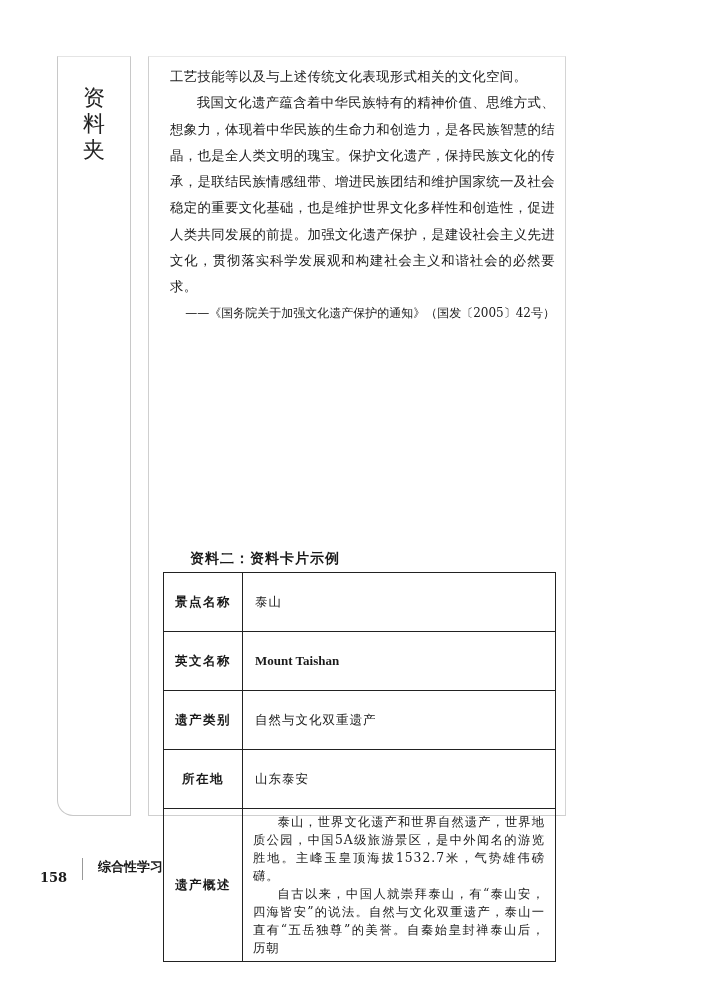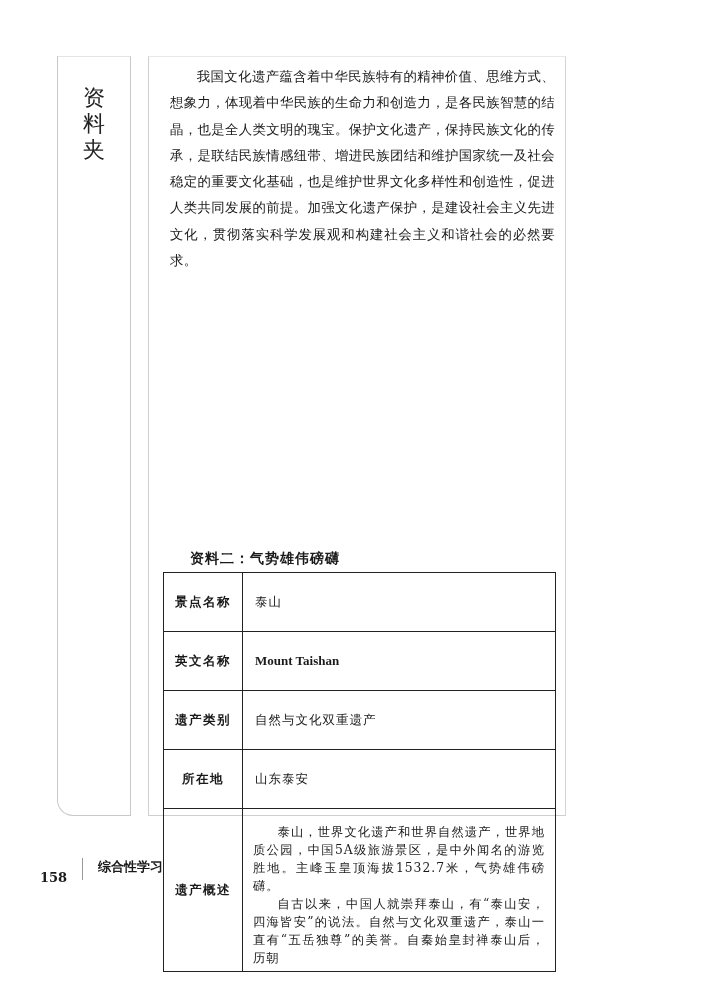--- a/index.html
+++ b/index.html
@@ -19,21 +19,21 @@
   .p { font-size: 13.4px; line-height: 26.3px; margin: 0; text-align: justify; letter-spacing: 0.35px; }
   .indent { text-indent: 2em; }
   .source { font-size: 12px; text-align: right; margin: 2px 0 0 0; line-height: 20px; letter-spacing: 0; }
   .sec-title { position: absolute; left: 190px; top: 550px; font-size: 14px; font-weight: bold; letter-spacing: 1px; }
   table.card { position: absolute; left: 163px; top: 572px; width: 393px; border-collapse: collapse;
                font-size: 12.5px; }
   table.card td { border: 1.5px solid #222; padding: 16px 10px; height: 24px; }
   table.card td.lbl { width: 62px; text-align: center; letter-spacing: 1.5px; font-weight: bold; padding: 17px 8px; }
   table.card td.val { padding-left: 12px; letter-spacing: 1px; }
   table.card td.en { font-family: "Liberation Serif", serif; letter-spacing: 0; font-size: 13px; font-weight: bold; margin-left: 24px; }
-  table.card td.desc { padding: 14px 10px 4px 10px; height: auto; vertical-align: top;
+  table.card td.desc { padding: 4px 10px 4px 10px; height: auto; vertical-align: top;
                        font-size: 12.3px; line-height: 18px; text-align: justify; letter-spacing: 1px; }
   .desc p { margin: 0; }
   .desc p.ind { text-indent: 2em; }
   .footer { position: absolute; left: 40px; top: 858px; font-size: 13px; font-weight: bold; }
   .page-num { position: absolute; left: 40px; top: 12px; text-align: right; }
   .footer-sep { position: absolute; left: 82px; top: 0; width: 1px; height: 22px; background: #999; }
   .footer-title { position: absolute; left: 98px; top: 0; white-space: nowrap; }
 </style>
 </head>
 <body>
@@ -42,24 +42,26 @@
   <div class="side-title">
     <span>资</span>
     <span>料</span>
     <span>夹</span>
   </div>
 </div>
 
 <div class="main-box"></div>
 
 <div class="text-area">
+  <p class="p">工艺技能等以及与上述传统文化表现形式相关的文化空间。</p>
   <p class="p indent">我国文化遗产蕴含着中华民族特有的精神价值、思维方式、想象力，体现着中华民族的生命力和创造力，是各民族智慧的结晶，也是全人类文明的瑰宝。保护文化遗产，保持民族文化的传承，是联结民族情感纽带、增进民族团结和维护国家统一及社会稳定的重要文化基础，也是维护世界文化多样性和创造性，促进人类共同发展的前提。加强文化遗产保护，是建设社会主义先进文化，贯彻落实科学发展观和构建社会主义和谐社会的必然要求。</p>
+  <p class="p source">——《国务院关于加强文化遗产保护的通知》（国发〔2005〕42号）</p>
 </div>
 
-<div class="sec-title">资料二：气势雄伟磅礴</div>
+<div class="sec-title">资料二：资料卡片示例</div>
 
 <table class="card">
   <tbody>
       <tr>
     <td class="lbl">景点名称</td>
     <td class="val">泰山</td>
   </tr>
   <tr>
     <td class="lbl">英文名称</td>
     <td class="val en">Mount Taishan</td>

